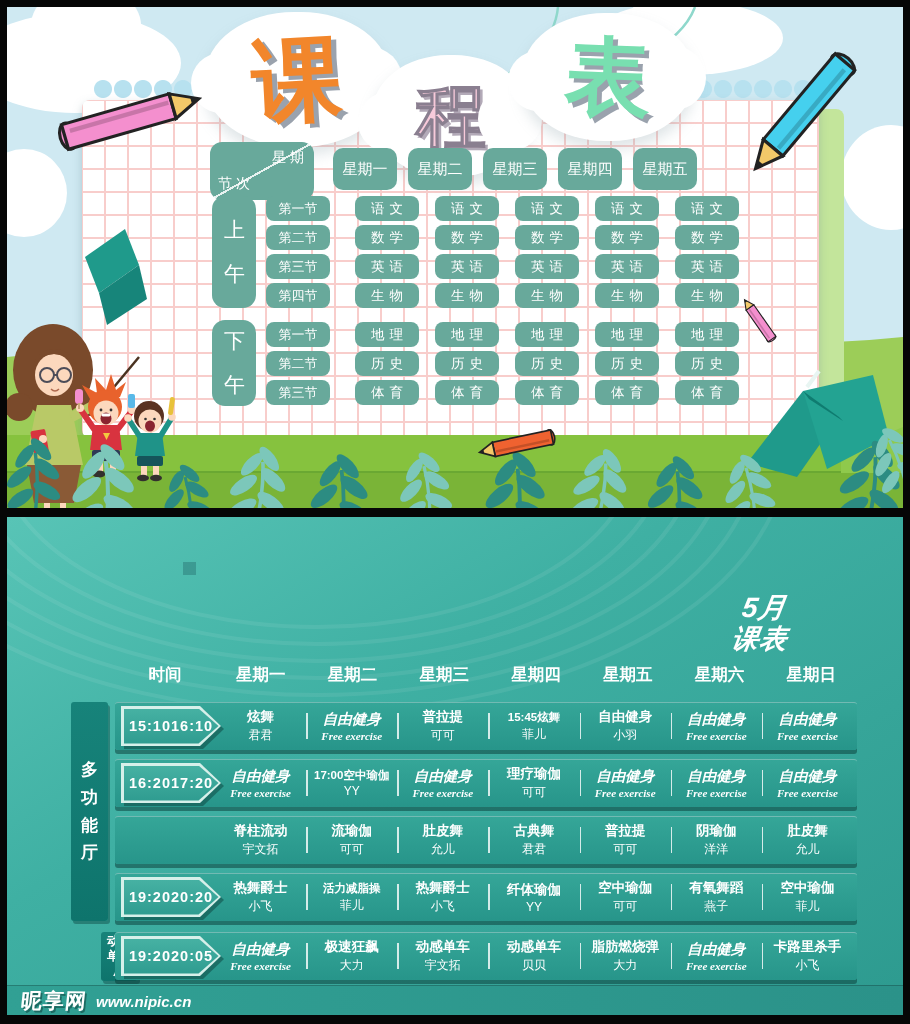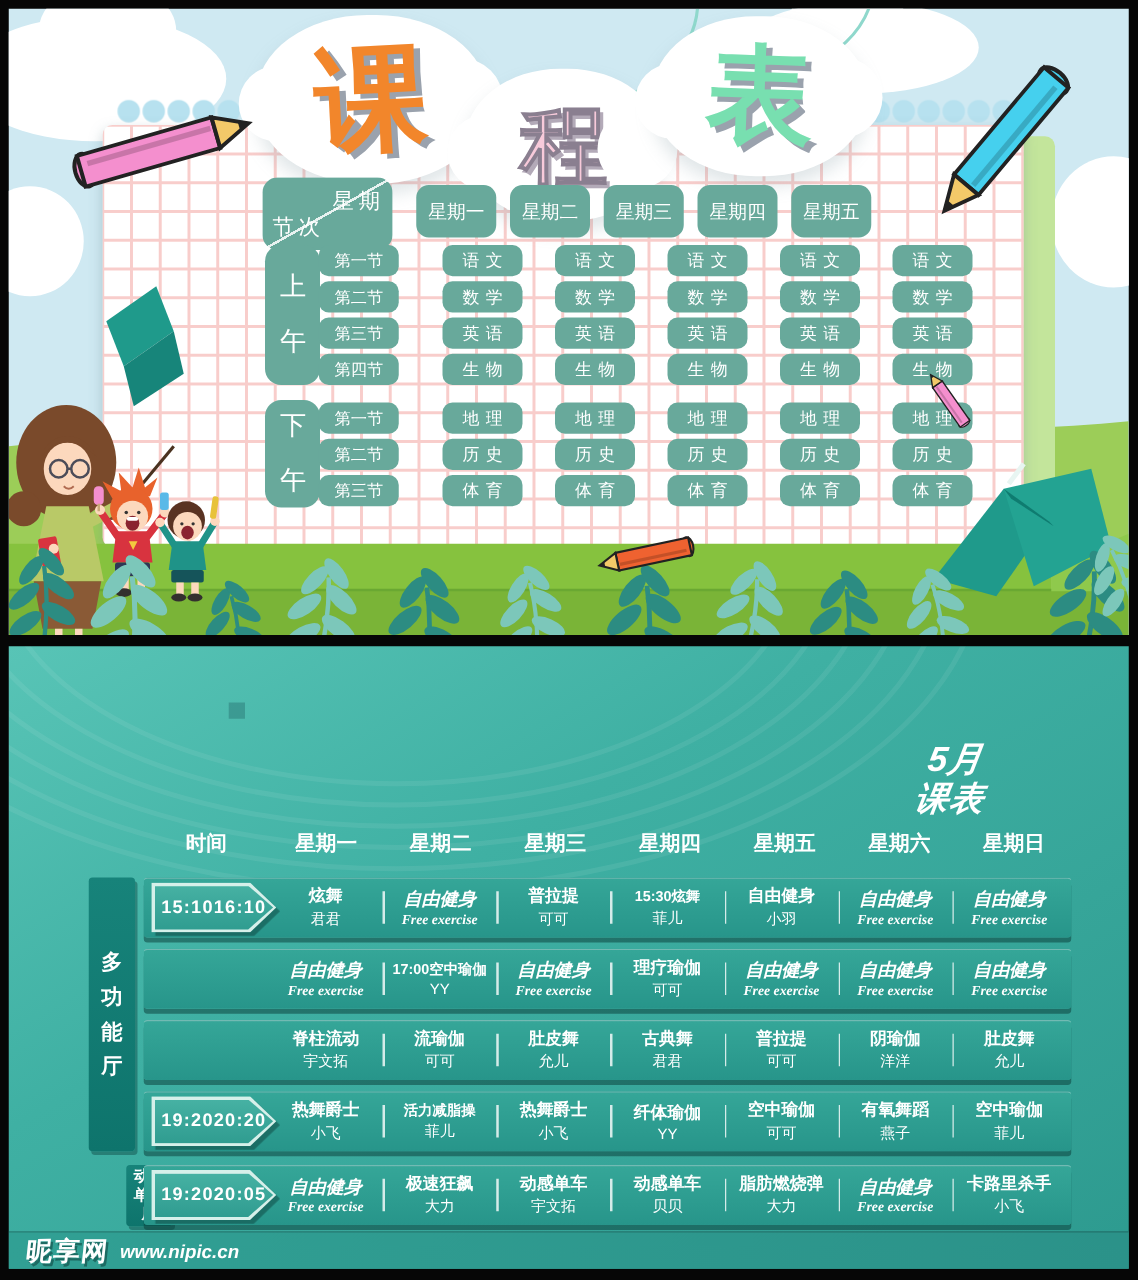--- a/index.html
+++ b/index.html
@@ -33,26 +33,26 @@
   .tc-c{left:515px;top:6px;width:172px;height:128px;}
   .tchar{font-weight:bold;line-height:1;position:relative;}
   .tchar.k{font-size:92px;color:#f2862b;text-shadow:5px 4px 0 #9aa2ad;transform:rotate(-3deg);}
   .tchar.c{font-size:70px;color:#f7cada;text-shadow:3px 3px 0 #b3aab8;-webkit-text-stroke:1px #8a7f90;}
   .tchar.b{font-size:86px;color:#78dfb0;text-shadow:5px 4px 0 #9aa2ad;transform:rotate(2deg);}
   .sc{position:absolute;left:0;top:0;width:896px;height:501px;pointer-events:none;}
   
   .tbx{position:absolute;background:#68a99b;color:#fff;border-radius:10px;display:flex;align-items:center;justify-content:center;}
   .corner{left:203px;top:135px;width:104px;height:58px;border-radius:12px;
     background-image:linear-gradient(to bottom right,transparent calc(50% - 1px),rgba(255,255,255,.85) calc(50% - 1px),rgba(255,255,255,.85) calc(50% + 1px),transparent calc(50% + 1px)),linear-gradient(#68a99b,#68a99b);}
-  .corner span{position:absolute;font-size:17px;letter-spacing:4px;}
+  .corner span{position:absolute;font-size:14px;letter-spacing:4px;}
   .corner .ct{right:6px;top:7px;}
   .corner .cb{left:8px;bottom:7px;}
   .dayrow{position:absolute;left:326px;top:141px;display:flex;gap:11px;}
   .dayrow .tbx{position:relative;width:64px;height:42px;font-size:15px;}
-  .trow{position:absolute;left:248px;display:flex;gap:26px;align-items:center;}
+  .trow{position:absolute;left:259px;display:flex;gap:16px;align-items:center;}
   .trow .per{position:relative;width:64px;height:25px;border-radius:8px;font-size:13px;}
   .trow .sub{position:relative;width:64px;height:25px;border-radius:8px;font-size:13.5px;letter-spacing:5px;text-indent:5px;margin-left:0;}
   .trow .sub.first{margin-left:9px;}
   .sect{position:absolute;left:205px;width:44px;border-radius:13px;font-size:21px;
     display:flex;align-items:center;justify-content:center;text-align:right;}
   .sect span{width:22px;word-break:break-all;line-height:2.1;}
   .sect.am{top:189px;height:112px;}
   .sect.pm{top:313px;height:86px;}
   
   .poster2{position:absolute;left:7px;top:517px;width:896px;height:498px;overflow:hidden;
@@ -403,40 +403,47 @@
         </div>
       <div class="bcell free">
           <span class="l1">自由健身</span>
           <span class="l2">Free exercise</span>
         </div>
       <div class="bcell">
           <span class="l1">普拉提</span>
           <span class="l2">可可</span>
         </div>
       <div class="bcell sm">
-          <span class="l1">15:30炫舞</span>
+          <span class="l1">15:45炫舞</span>
           <span class="l2">菲儿</span>
         </div>
       <div class="bcell">
           <span class="l1">自由健身</span>
           <span class="l2">小羽</span>
         </div>
       <div class="bcell free">
           <span class="l1">自由健身</span>
           <span class="l2">Free exercise</span>
         </div>
       <div class="bcell free">
           <span class="l1">自由健身</span>
           <span class="l2">Free exercise</span>
         </div>
     </div>
   </div>
 
   <div class="brow" style="top:242px">
     <div class="band"></div>
+    <div class="ttag">
+        <div class="outer"></div>
+      <div class="inner">
+          <span>16:20</span>
+          <span>17:20</span>
+        </div>
+      </div>
     <div class="cells">
       <div class="bcell free">
           <span class="l1">自由健身</span>
           <span class="l2">Free exercise</span>
         </div>
       <div class="bcell sm">
           <span class="l1">17:00空中瑜伽</span>
           <span class="l2">YY</span>
         </div>
       <div class="bcell free">

